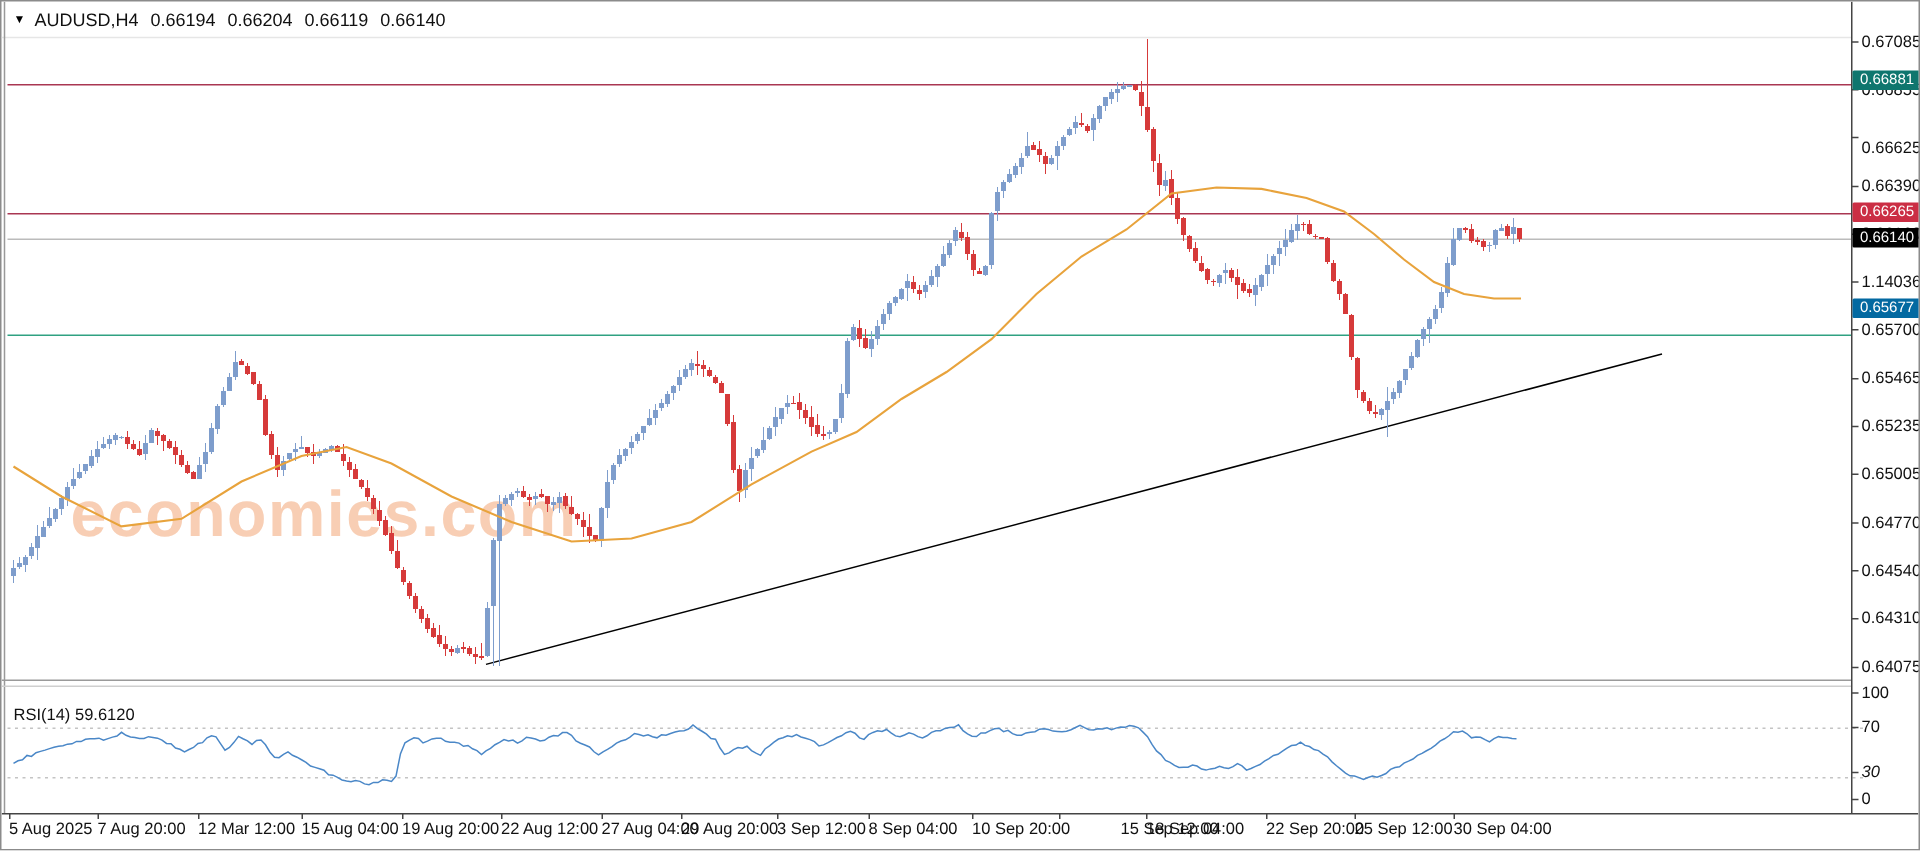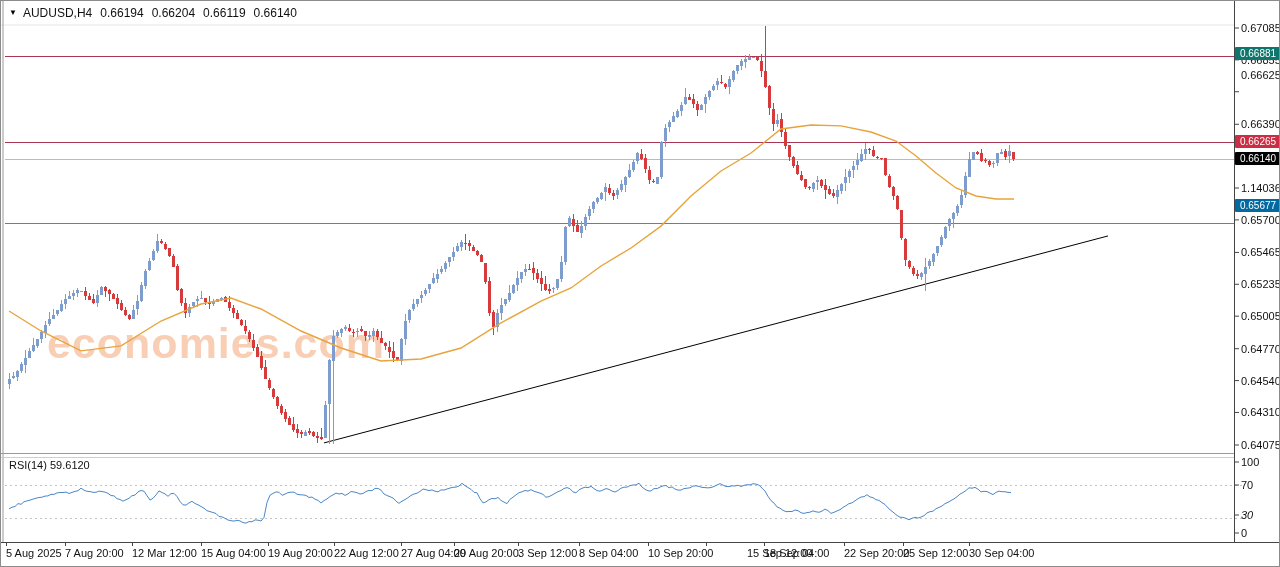--- a/index.html
+++ b/index.html
@@ -35,21 +35,21 @@
     white-space:nowrap;z-index:4;
   }
   .rsi-scale-label{
     position:absolute;left:1240px;font-size:11px;color:#111;z-index:4;
   }
   .badge{
     position:absolute;left:1234px;width:46px;height:13px;line-height:13px;
     font-size:10px;color:#fff;text-align:center;z-index:6;border-radius:1px;
   }
   .rsi-title{
-    position:absolute;left:8px;top:458px;font-size:11px;color:#111;z-index:5;
+    position:absolute;left:8px;top:470px;font-size:11px;color:#111;z-index:5;
     white-space:nowrap;
   }
 </style>
 </head>
 <body>
 
 <div id="win">
 
   <div class="wm1">economies.com</div>
 
@@ -621,21 +621,21 @@
   </div>
 
   <div class="rsi-title">
     <span>RSI(14)</span>
     <span>59.6120</span>
   </div>
 
   <div id="priceAxis">
       <div class="price-label" style="top: 21px;">0.67085</div>
       <div class="price-label" style="top: 52.8638px;">0.66855</div>
-      <div class="price-label" style="top: 68px;">0.66625</div>
+      <div class="price-label" style="top: 92px;">0.66625</div>
       <div class="price-label" style="top: 117.284px;">0.66390</div>
       <div class="price-label" style="top: 149.148px;">0.66160</div>
       <div class="price-label" style="top: 181.012px;">1.14036</div>
       <div class="price-label" style="top: 212.875px;">0.65700</div>
       <div class="price-label" style="top: 245.432px;">0.65465</div>
       <div class="price-label" style="top: 277.296px;">0.65235</div>
       <div class="price-label" style="top: 309.159px;">0.65005</div>
       <div class="price-label" style="top: 341.716px;">0.64770</div>
       <div class="price-label" style="top: 373.58px;">0.64540</div>
       <div class="price-label" style="top: 405.444px;">0.64310</div>

